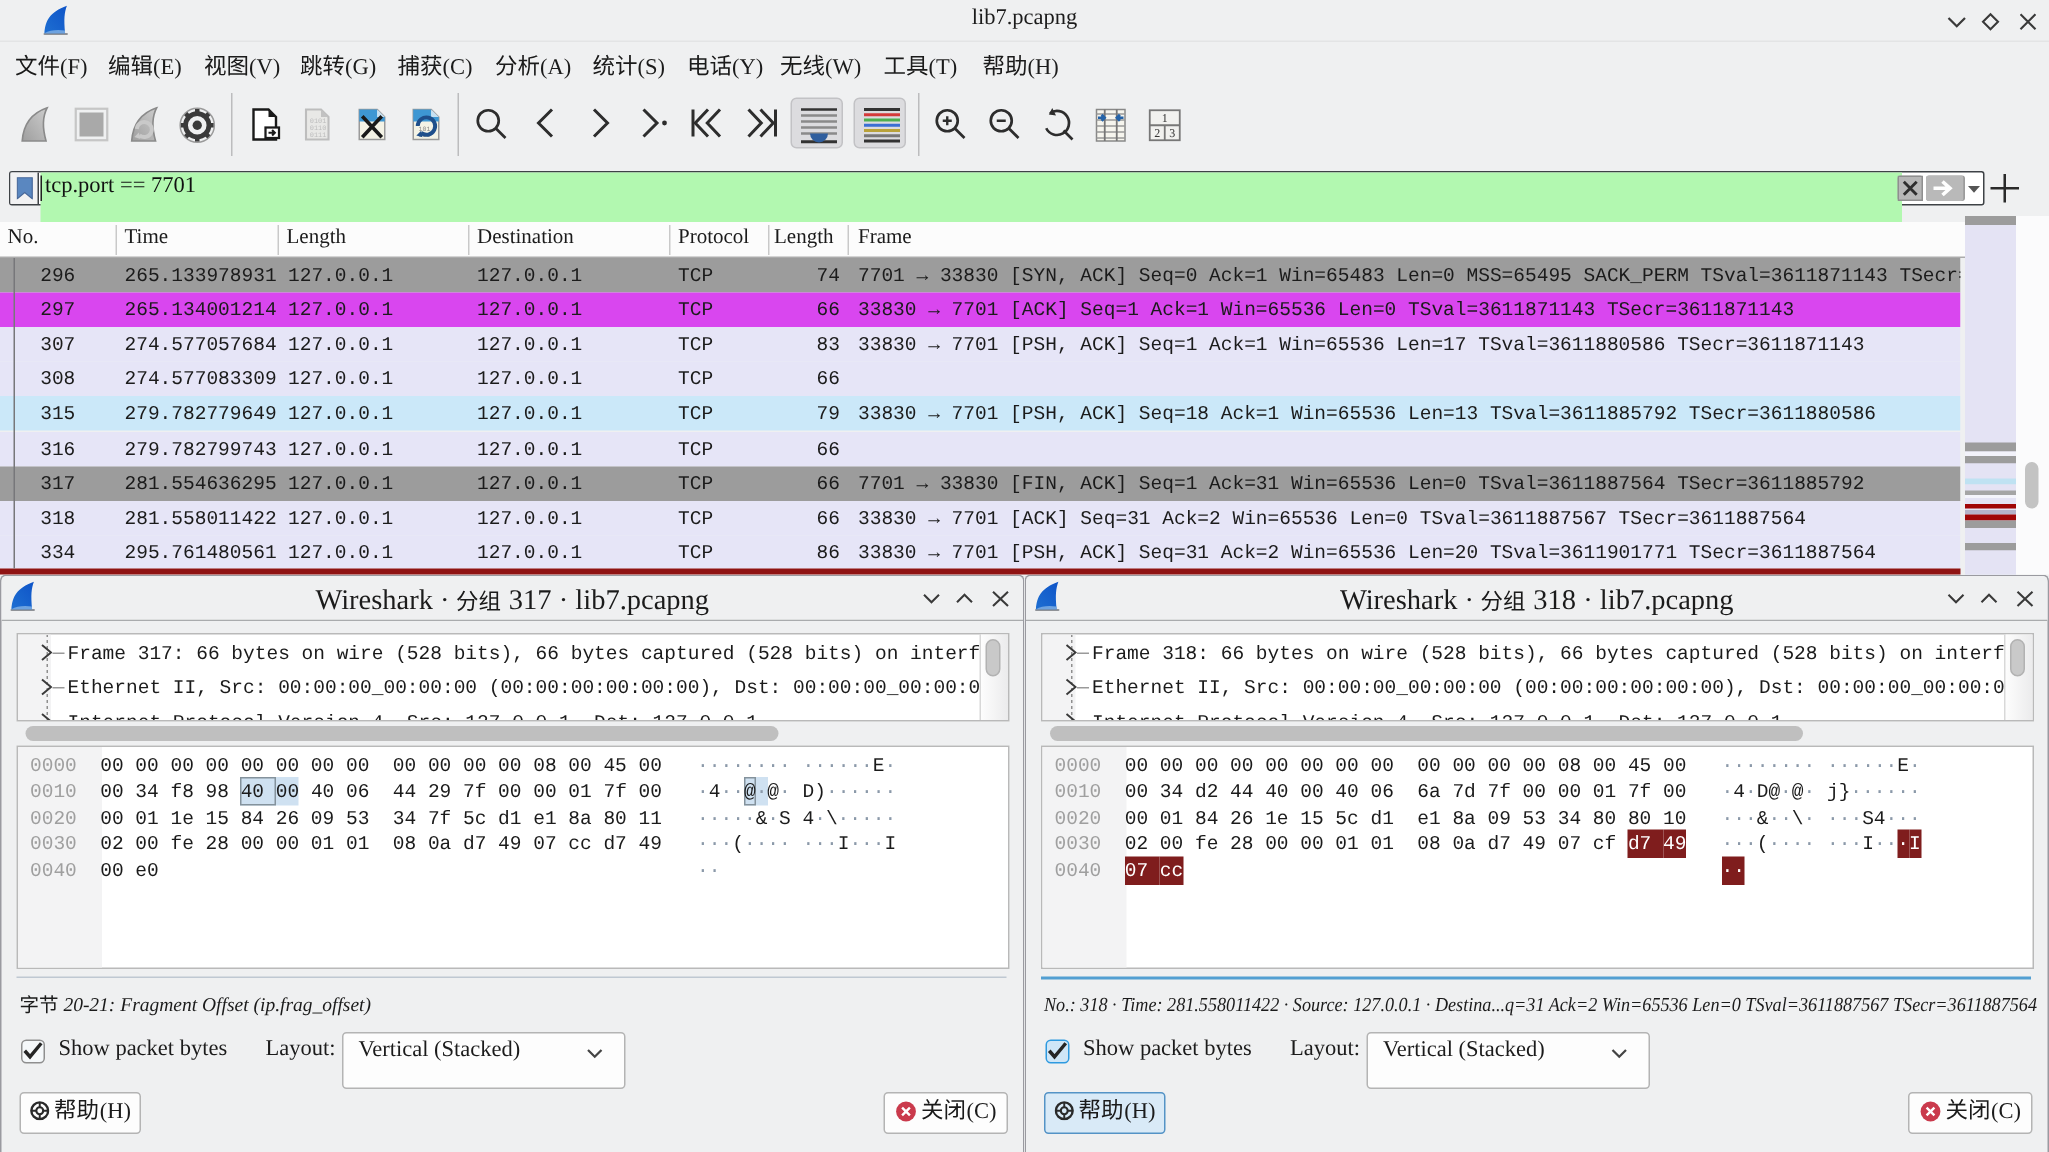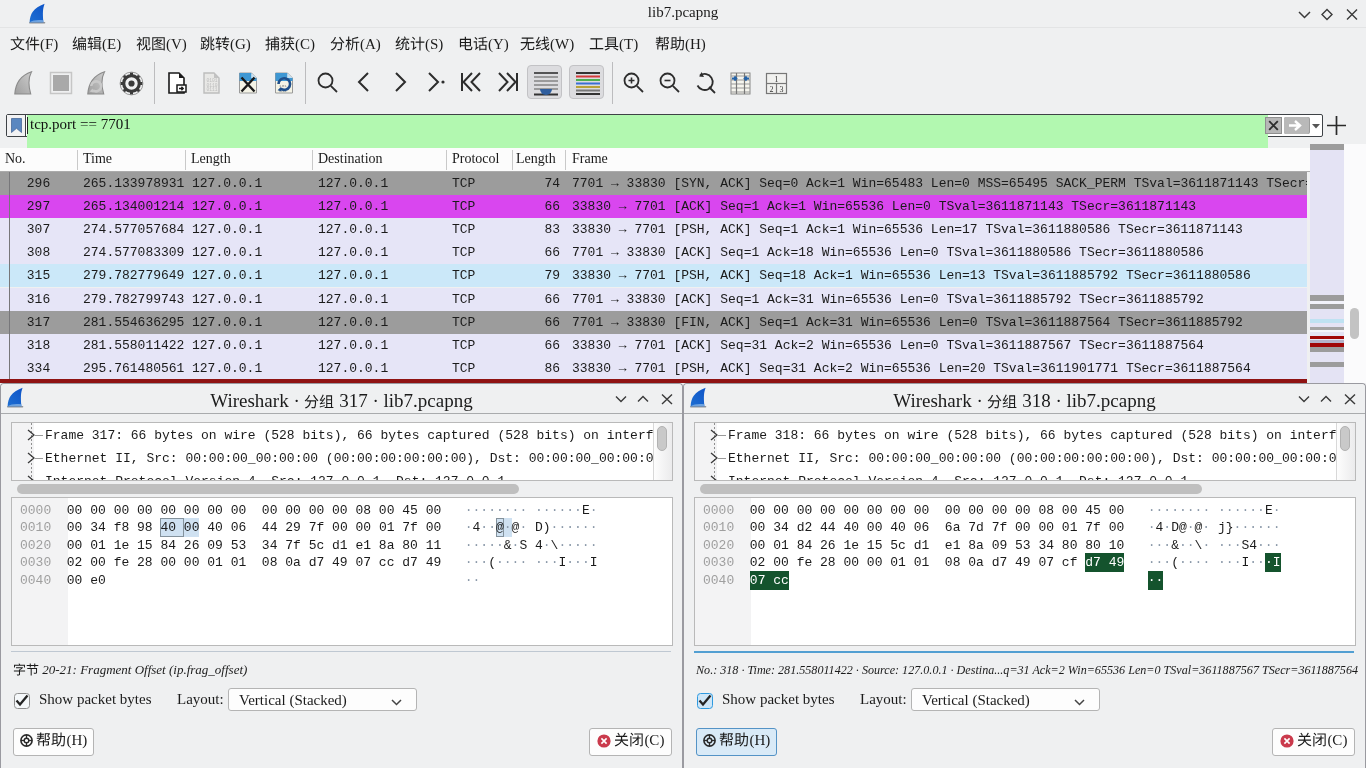--- a/index.html
+++ b/index.html
@@ -41,27 +41,27 @@
 .gutter{position:absolute;left:0;top:0;width:22px;height:100%;background:#f3f3f4}.gline{position:absolute;left:19px;top:0;width:1px;height:100%;background:repeating-linear-gradient(#8f8f8f 0,#8f8f8f 2px,transparent 2px,transparent 4px)}.expv{position:absolute;left:15px}.gdash{position:absolute;left:23px;width:8px;height:1px;background:#9a9a9a}
 .vtrack{position:absolute;left:652px;top:39px;width:19px;height:57px;background:linear-gradient(to right,#fdfdfd,#ebebec);border-left:1px solid #d8d8d8}.vsb{position:absolute;left:656px;top:42px;width:10px;height:25px;background:#c9c9c9;border:1px solid #b2b2b2;border-radius:5px}
 .hsb{position:absolute;left:16px;top:100px;width:502px;height:10px;background:#bfbfbf;border-radius:5px}
 .hexbox{position:absolute;left:10px;top:113px;width:662px;height:149px;background:#fff;border:1px solid #b9b9b9}
 .hgut{position:absolute;left:0;top:0;width:56px;height:100%;background:#f3f3f4}
 .hex{position:absolute;left:10px;top:113px;width:662px;height:149px;background:transparent;border:1px solid transparent;font-family:"Liberation Mono",monospace;font-size:13px;line-height:17.45px;padding:4px 0 0 8px}
 .off{color:#9f9f9f}
 .dim{color:#8b99a9}
 .hbg{background:#cfe1f1;padding:2px 0}
 .hbx{background:#cfe1f1;padding:2px 0;box-shadow:inset 0 0 0 1px #84929c}
-.hsel{background:#14532d;color:#fff;padding:2px 0}
+.hsel{background:#7f1d1d;color:#fff;padding:2px 0}
 .dstat{position:absolute;left:12px;top:278px;font-size:14px;font-style:italic;white-space:nowrap;width:max-content}
 .chkrow{position:absolute;left:0;top:304px;width:100%;height:34px}
 .chk{position:absolute;left:13px;top:5px;width:16px;height:16px;border:1.5px solid #8a8a8a;border-radius:3.5px;line-height:0;padding:1px 0 0 1px}
 .chklab{position:absolute;left:38px;top:3px;font-size:15px}
 .laylab{position:absolute;left:176px;top:3px;font-size:15px}
-.combo{position:absolute;left:227px;top:0px;width:189px;height:23px;background:#fdfdfd;border:1px solid #b4b4b4;border-radius:3px;font-size:15px;padding:3px 0 0 10px}
+.combo{position:absolute;left:227px;top:0px;width:189px;height:38px;background:#fdfdfd;border:1px solid #b4b4b4;border-radius:3px;font-size:15px;padding:3px 0 0 10px}
 .btn{position:absolute;top:344px;height:28px;background:#fdfdfd;border:1px solid #b4b4b4;border-radius:3px;font-size:15px;text-align:center;padding-top:3px}
 .bhelp{left:12px;width:81px}
 .bclose{right:10px;width:83px}
 </style></head>
 <body>
 <svg width="0" height="0" style="position:absolute">
     <defs>
       <path id="g0" transform="matrix(1,0,0,-1,0,880)" d="M317 341V268H604V-80H679V268H953V341H679V562H909V635H679V828H604V635H470C483 680 494 728 504 775L432 790C409 659 367 530 309 447C327 438 359 420 373 409C400 451 425 504 446 562H604V341ZM268 836C214 685 126 535 32 437C45 420 67 381 75 363C107 397 137 437 167 480V-78H239V597C277 667 311 741 339 815Z"></path>
       <path id="g1" transform="matrix(1,0,0,-1,0,880)" d="M224 799C265 746 307 675 324 627H129V552H461V430C461 412 460 393 459 374H68V300H444C412 192 317 77 48 -13C68 -30 93 -62 102 -79C360 11 470 127 515 243C599 88 729 -21 907 -74C919 -51 942 -18 960 -1C777 44 640 152 565 300H935V374H544L546 429V552H881V627H683C719 681 759 749 792 809L711 836C686 774 640 687 600 627H326L392 663C373 710 330 780 287 831Z"></path>
       <path id="g2" transform="matrix(1,0,0,-1,0,880)" d="M605 84C716 32 832 -32 902 -81L962 -25C887 22 766 86 653 137ZM328 133C266 79 141 12 40 -26C58 -40 83 -65 95 -81C196 -40 319 25 399 88ZM212 792V209H52V141H951V209H802V792ZM284 209V300H727V209ZM284 586H727V501H284ZM284 644V730H727V644ZM284 444H727V357H284Z"></path>
@@ -393,39 +393,37 @@
       <span class="c-l">83</span>
       <span class="c-i">33830 → 7701 [PSH, ACK] Seq=1 Ack=1 Win=65536 Len=17 TSval=3611880586 TSecr=3611871143</span>
     </div>
     <div class="prow" style="top:69.3px;background:#e6e5f7">
       <span class="c-no">308</span>
       <span class="c-t">274.577083309</span>
       <span class="c-s">127.0.0.1</span>
       <span class="c-d">127.0.0.1</span>
       <span class="c-p">TCP</span>
       <span class="c-l">66</span>
-      <span class="c-i">7701 → 33830 [ACK] Seq=1 Ack=18 Win=65536 Len=0 TSval=3611880586 TSecr=3611880586</span>
     </div>
     <div class="prow" style="top:92.4px;background:#cbe8f9">
       <span class="c-no">315</span>
       <span class="c-t">279.782779649</span>
       <span class="c-s">127.0.0.1</span>
       <span class="c-d">127.0.0.1</span>
       <span class="c-p">TCP</span>
       <span class="c-l">79</span>
       <span class="c-i">33830 → 7701 [PSH, ACK] Seq=18 Ack=1 Win=65536 Len=13 TSval=3611885792 TSecr=3611880586</span>
     </div>
     <div class="prow" style="top:115.5px;background:#e6e5f7">
       <span class="c-no">316</span>
       <span class="c-t">279.782799743</span>
       <span class="c-s">127.0.0.1</span>
       <span class="c-d">127.0.0.1</span>
       <span class="c-p">TCP</span>
       <span class="c-l">66</span>
-      <span class="c-i">7701 → 33830 [ACK] Seq=1 Ack=31 Win=65536 Len=0 TSval=3611885792 TSecr=3611885792</span>
     </div>
     <div class="prow" style="top:138.6px;background:#9c9c9c">
       <span class="c-no">317</span>
       <span class="c-t">281.554636295</span>
       <span class="c-s">127.0.0.1</span>
       <span class="c-d">127.0.0.1</span>
       <span class="c-p">TCP</span>
       <span class="c-l">66</span>
       <span class="c-i">7701 → 33830 [FIN, ACK] Seq=1 Ack=31 Win=65536 Len=0 TSval=3611887564 TSecr=3611885792</span>
     </div>

